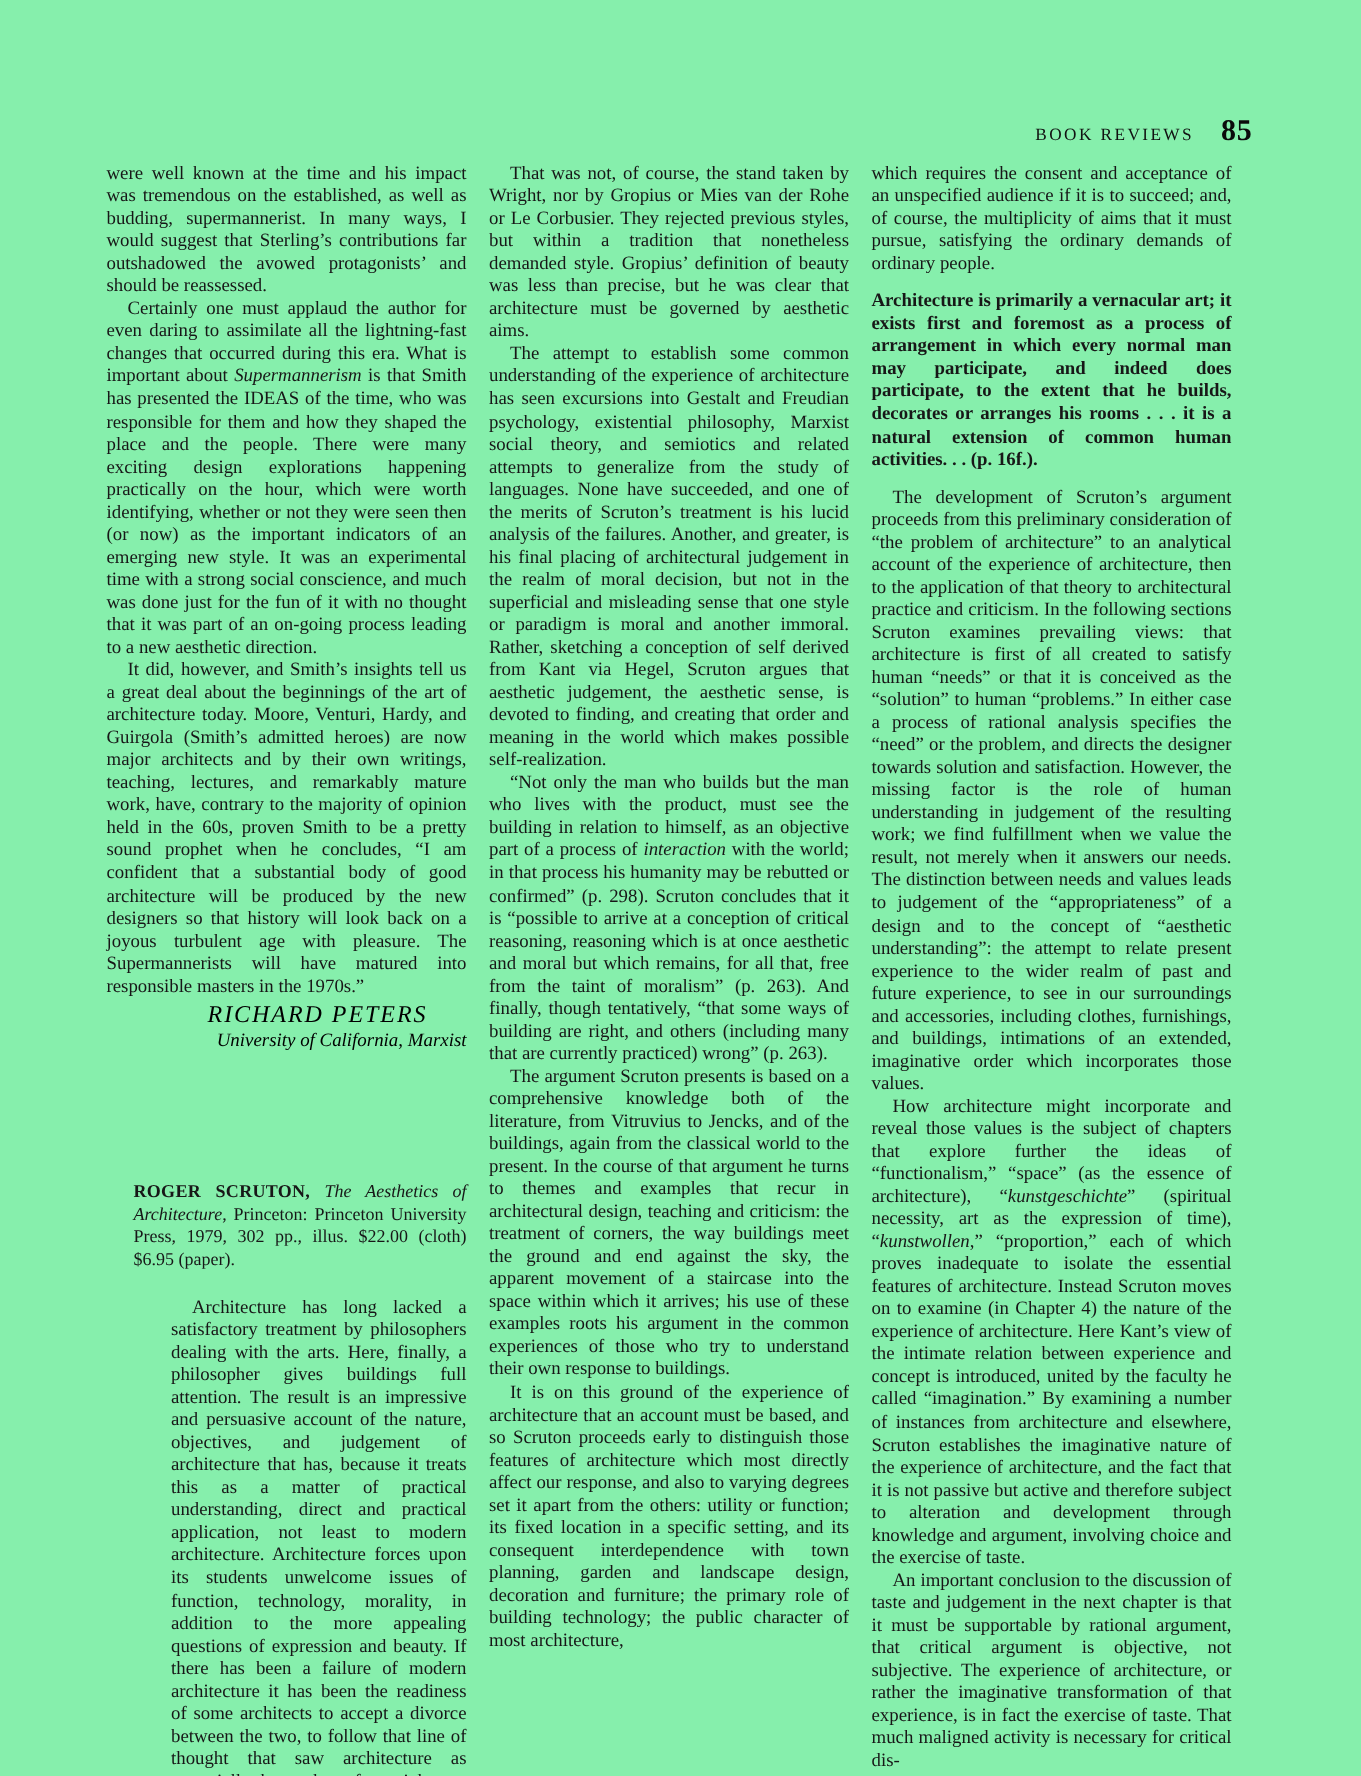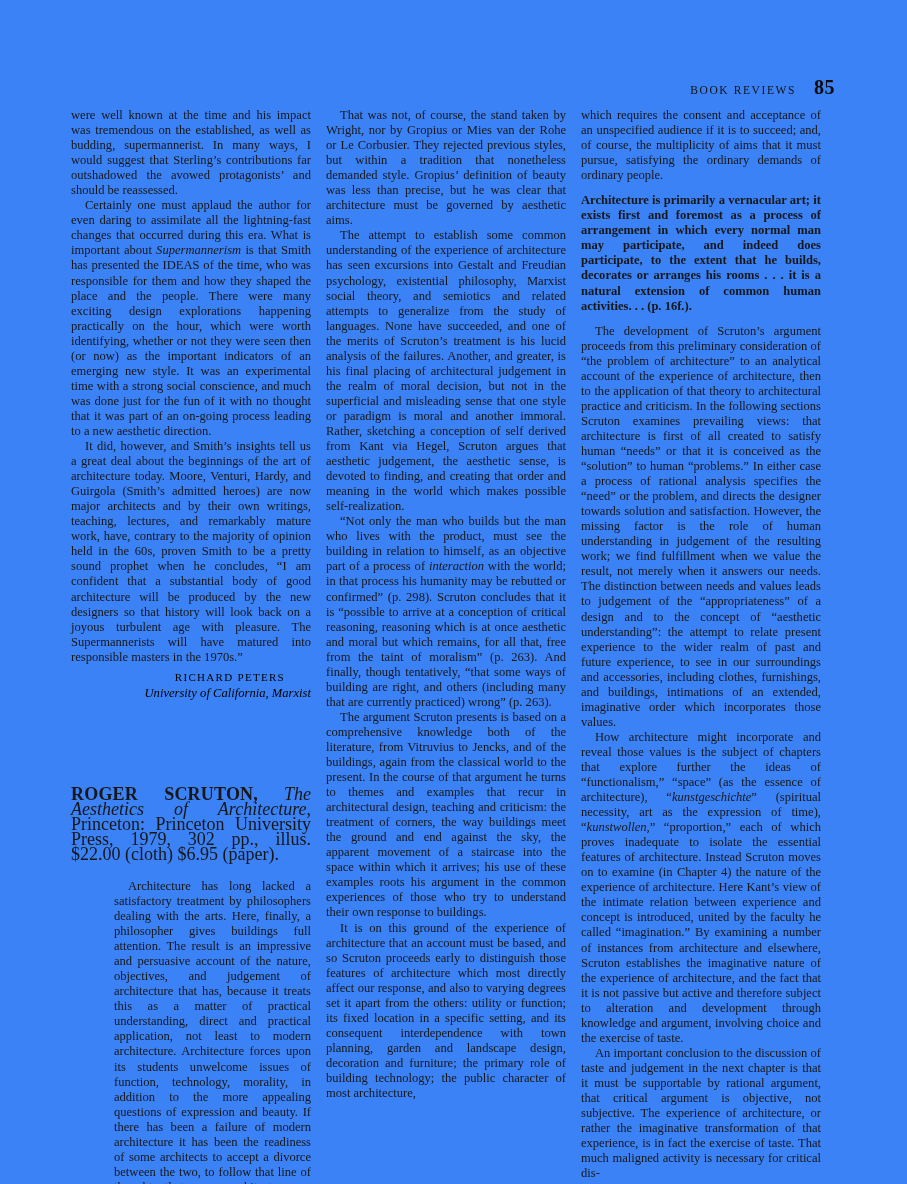--- a/index.html
+++ b/index.html
@@ -8,21 +8,21 @@
     background: #ffffff;
   }
   body {
     font-family: "Liberation Serif", "DejaVu Serif", serif;
     color: #000000;
   }
   .page {
     position: relative;
     width: 907px;
     height: 1184px;
-    background: #3b82f6;
+    background: #86efac;
     overflow: hidden;
     box-sizing: border-box;
   }
   
   .running-head {
     position: absolute;
     top: 76px;
     right: 72px;
     display: flex;
     align-items: baseline;
@@ -74,36 +74,38 @@
     font-weight: bold;
   }
   .attrib {
     margin-top: 4px;
     text-align: right;
     font-size: 12.55px;
     line-height: 16px;
   }
   .attrib .name {
     display: block;
-    font-size: 11px;
+    font-size: 16px;
     letter-spacing: 1.3px;
     text-transform: uppercase;
     padding-right: 26px;
+    font-style: italic;
   }
   .attrib .aff {
     display: block;
     font-style: italic;
     font-size: 12.6px;
   }
   .citation {
     margin-top: 86px;
-    font-size: 18px;
+    font-size: 12px;
     line-height: 15.05px;
     text-align: justify;
     text-indent: 0;
+    margin-left: 18px;
   }
   .citation .author {
     font-weight: bold;
     letter-spacing: 0.2px;
   }
   .citation .title { font-style: italic; }
   .after-citation { margin-top: 17px; margin-left: 43px; }
   i, em { }
 </style>
 </head>

